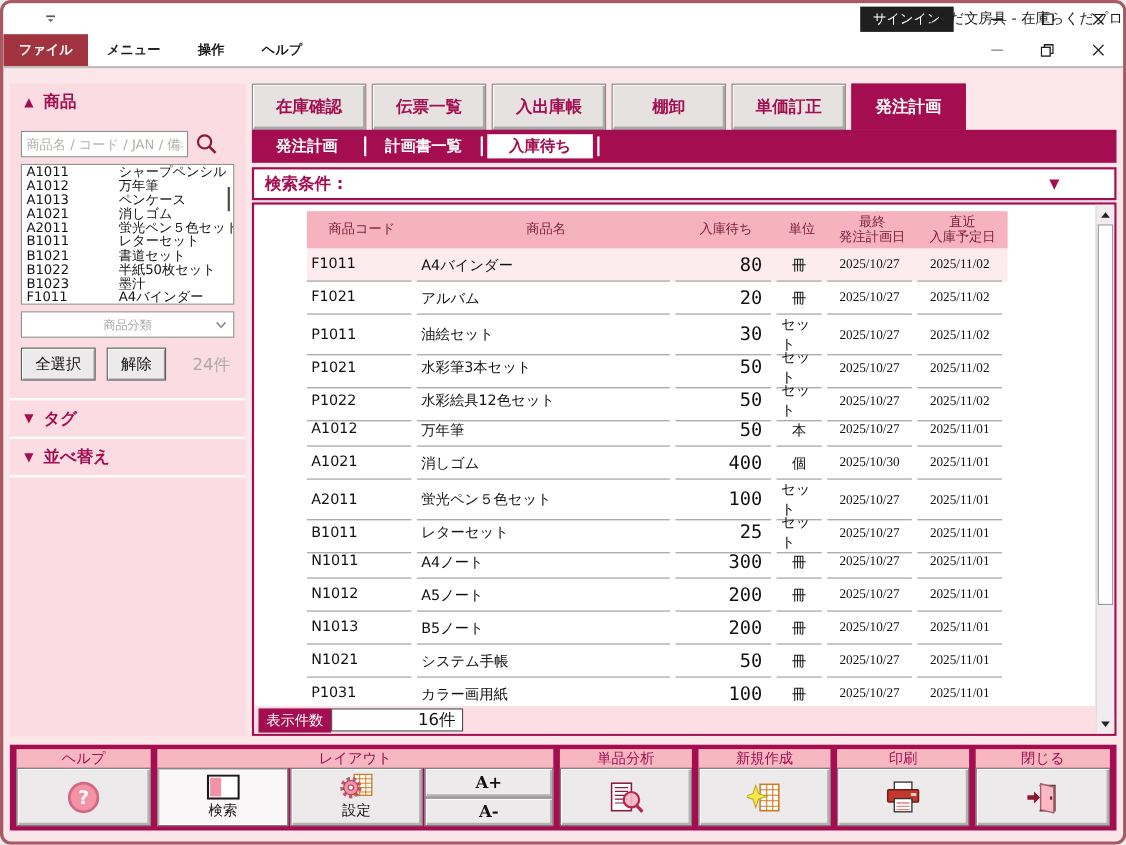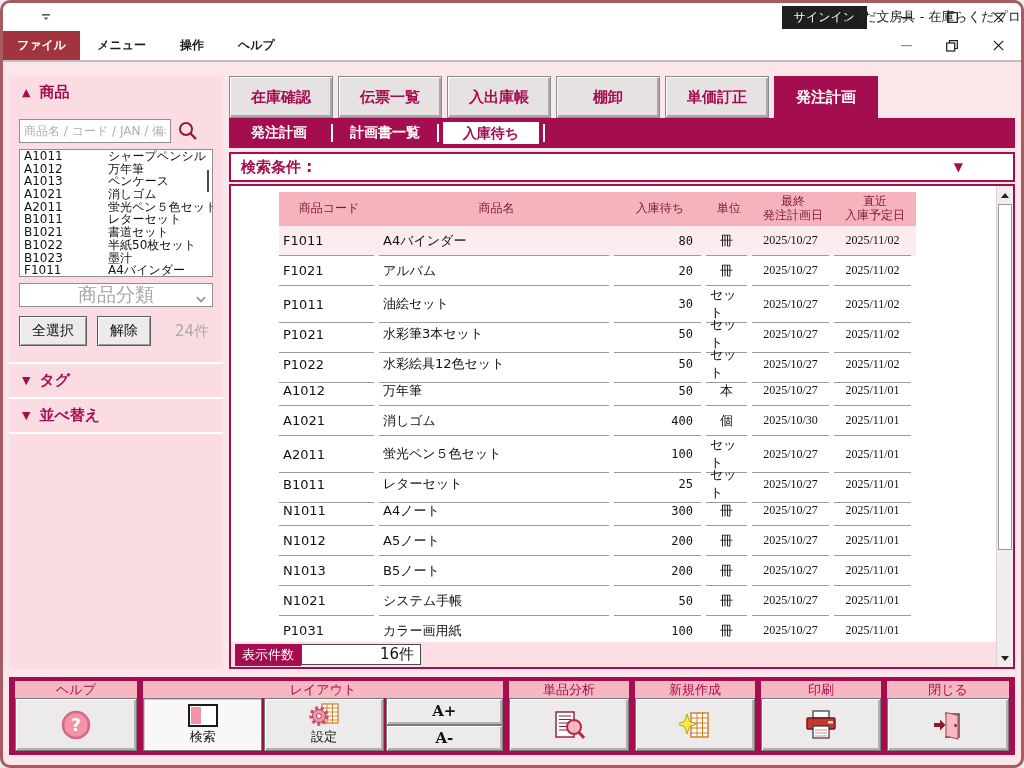--- a/index.html
+++ b/index.html
@@ -38,21 +38,21 @@
   .side-caret { font-size:11px; }
   .side-divider { height:2px; background:#fff; flex:0 0 auto; }
   .search-row { padding:10px 8px 4px 10px; display:flex; align-items:center; gap:6px; flex:0 0 auto; }
   .search-input { width:152px; height:24px; border:1px solid #8f8f8f; font-size:12px; padding:0 4px; background:#fff; color:#333; font-family:"DejaVu Sans", sans-serif; }
   .search-input::placeholder { color:#b3adad; }
   .product-list { margin:2px 10px 0 10px; height:128px; background:#fff; border:1px solid #8f8f8f; position:relative; overflow:hidden; flex:0 0 auto; }
   .pl-row { display:flex; height:12.7px; line-height:12.8px; font-size:12px; color:#111; white-space:nowrap; }
   .pl-code { width:88px; padding-left:4px; flex:0 0 auto; }
   .pl-name { flex:1; overflow:hidden; }
   .pl-thumb { position:absolute; right:3px; top:20px; width:2px; height:22px; background:#4a4a4a; }
-  .category-select { margin:6px 10px 0 10px; height:24px; background:#fff; border:1px solid #8f8f8f; display:flex; align-items:center; justify-content:center; position:relative; font-size:19px; color:#aba4a4; flex:0 0 auto; }
+  .category-select { margin:6px 10px 0 10px; height:24px; background:#fff; border:1px solid #8f8f8f; display:flex; align-items:center; justify-content:center; position:relative; font-size:11px; color:#aba4a4; flex:0 0 auto; }
   .cat-chevron { position:absolute; right:4px; top:4px; color:#8f8f8f; }
   .action-row { margin:9px 10px 0 10px; display:flex; align-items:center; flex:0 0 auto; }
   .btn3d { background:#eceaea; border:1px solid #5c5c5c; box-shadow:inset 1px 1px 0 #fff, inset -1px -1px 0 #9a9a9a; font-size:14px; color:#111; padding:5px 12px; font-family:"DejaVu Sans", sans-serif; }
   .btn-clear { margin-left:10px; }
   .side-count { margin-left:auto; color:#a9a9a9; font-size:15px; padding-right:4px; }
   .gap14 { height:16px; flex:0 0 auto; }
   .sidebar-filler { flex:1; }
   .sidebar-footer { height:32px; background:#a40d4f; display:flex; align-items:center; padding-left:5px; flex:0 0 auto; }
   
   .main { flex:1; display:flex; flex-direction:column; min-width:0; }
@@ -66,21 +66,21 @@
   .filter-bar { margin-top:4px; height:30px; background:#fff; border:2px solid #a40d4f; display:flex; align-items:center; padding:0 10px; color:#a40d4f; font-weight:bold; font-size:15px; flex:0 0 auto; }
   .filter-caret { margin-left:auto; font-size:12px; padding-right:40px; }
   .table-panel { margin-top:2px; flex:1; background:#fff; border:2px solid #a40d4f; position:relative; overflow:hidden; min-height:0; }
   .data-table { position:absolute; left:48px; top:6px; width:637px; }
   .t-head, .t-row { display:grid; grid-template-columns:100px 235px 92px 46px 82px 82px; }
   .t-head { background:#f6b2bd; height:34px; align-items:center; color:#7a1a38; font-size:12px; text-align:center; line-height:1.15; }
   .t-hcell { white-space:pre-line; }
   .t-row { height:30px; align-items:stretch; font-size:13px; color:#111; }
   .t-row.highlight { background:#fdecef; }
   .t-cell { border-bottom:1px solid #9a9a9a; margin-right:5px; display:flex; align-items:center; padding:0 4px; }
-  .t-cell.num { justify-content:flex-end; padding-right:8px; font-family:"DejaVu Sans Mono", monospace; font-size:12px; }
+  .t-cell.num { justify-content:flex-end; padding-right:8px; font-family:"DejaVu Sans Mono", monospace; font-size:17px; }
   .t-cell.ctr { justify-content:center; }
   .t-cell.date { justify-content:center; font-family:Liberation Serif, serif; font-size:12px; }
   .table-footer { position:absolute; left:0; right:17px; bottom:0; height:25px; background:#fbdfe5; display:flex; align-items:center; padding-left:4px; }
   .tf-label { background:#a40d4f; color:#fff; font-size:13px; padding:2px 7px; }
   .tf-value { background:#fff; border:1px solid #4a4a4a; font-size:15px; width:120px; text-align:right; padding:0 6px; color:#111; }
   .v-scroll { position:absolute; right:0; top:0; bottom:0; width:17px; background:#f1ecee; border-left:1px solid #ddd3d6; }
   .v-btn { position:absolute; left:0; width:16px; height:16px; display:flex; align-items:center; justify-content:center; background:#f1ecee; border:none; }
   .v-btn.up { top:1px; }
   .v-btn.down { bottom:1px; }
   .tri-up { width:0; height:0; border-left:4px solid transparent; border-right:4px solid transparent; border-bottom:5px solid #222; }

